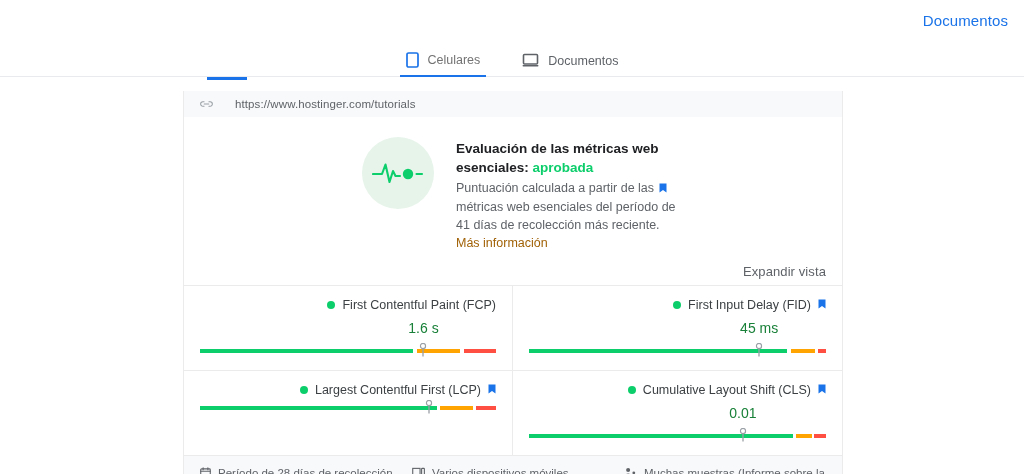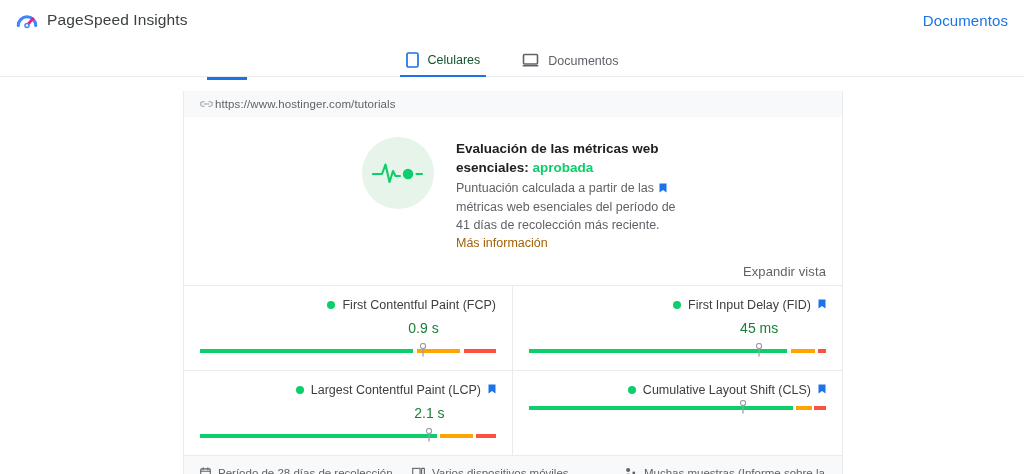--- a/index.html
+++ b/index.html
@@ -61,21 +61,21 @@
   .tab {
     display: flex;
     align-items: center;
     gap: 9px;
     padding: 0 6px 8px 6px;
     font-size: 12.5px;
     color: #5f6368;
     cursor: pointer;
     position: relative;
   }
-  .tab.active { color: #14532d; }
+  .tab.active { color: #737373; }
   .tab.active::after {
     content: "";
     position: absolute;
     left: 0; right: 0; bottom: -1px;
     height: 2px;
     background: #1a73e8;
   }
   .tab svg { display: block; }
 
   
@@ -102,21 +102,21 @@
     top: -14px;
     width: 40px;
     height: 3px;
     background: #1a73e8;
   }
 
   
   .url-strip {
     display: flex;
     align-items: flex-end;
-    gap: 2px;
+    gap: 22px;
     background: #f8f9fa;
     padding: 7px 16px;
     font-size: 11.5px;
     color: #5f6368;
   }
   .url-strip .link-icon { color: #9aa0a6; display: block; }
   .url-text { letter-spacing: .1px; }
 
   
   .assessment {
@@ -264,31 +264,20 @@
   .meta-item svg { flex: 0 0 auto; margin-top: 1px; color: #5f6368; }
   .meta-item .meta-link {
     color: #5f6368;
     text-decoration: underline;
   }
 </style>
 </head>
 <body>
 
 <div class="topbar">
-  <div class="brand">
-    <span>
-      <svg class="brand-logo" viewBox="0 0 24 24">
-        <path d="M2.5 18 A9.5 9.5 0 0 1 21.5 18" fill="none" stroke="#4285f4" stroke-width="3.4" stroke-linecap="round"></path>
-        <path d="M12 18 L18.4 10.6" stroke="#e91e8c" stroke-width="3" stroke-linecap="round"></path>
-        <circle cx="12" cy="18" r="3" fill="#4285f4"></circle>
-        <circle cx="12" cy="18" r="1.3" fill="#ffffff"></circle>
-      </svg>
-    </span>
-    <span class="brand-title">PageSpeed Insights</span>
-  </div>
   <div class="topbar-spacer"></div>
   <a class="docs-link" href="#">Documentos</a>
 </div>
 
 <div class="tabsbar">
   <div class="tab active">
     <span>
       <svg width="13" height="16" viewBox="0 0 13 16">
         <rect x="1" y="1" width="11" height="14" rx="1.6" fill="none" stroke="#1a73e8" stroke-width="1.7"></rect>
       </svg>
@@ -345,21 +334,21 @@
     </div>
 
     <div class="metrics">
 
       <div class="metric col-left">
         <div class="metric-head">
           <span class="metric-dot"></span>
           <span>First Contentful Paint (FCP)</span>
         </div>
         <div class="metric-value-wrap">
-          <span class="metric-value-abs" style="left:75.5%">0.9 s</span>
+          <span class="metric-value-abs" style="left:75.5%">1.6 s</span>
         </div>
         <div class="bar-wrap">
           <div class="bar">
             <div class="seg-good" style="width:72%"></div>
             <div class="seg-gap" style="width:1.2%"></div>
             <div class="seg-avg" style="width:14.8%"></div>
             <div class="seg-gap" style="width:1.2%"></div>
             <div class="seg-poor" style="width:10.8%"></div>
           </div>
           <span class="pin" style="left:75.5%">
@@ -395,27 +384,24 @@
                 <circle cx="3.5" cy="3" r="2.6" fill="none" stroke="#9aa0a6" stroke-width="1.2"></circle>
                 <path d="M3.5 5.4V13.5" stroke="#9aa0a6" stroke-width="1.3"></path>
               </svg>
           </span>
         </div>
       </div>
 
       <div class="metric col-left">
         <div class="metric-head">
           <span class="metric-dot"></span>
-          <span>Largest Contentful Paint (LCP)</span>
+          <span>Largest Contentful First (LCP)</span>
           <span><svg width="8" height="10" viewBox="0 0 8 10">
                 <path d="M0.5 0.5h7v9l-3.5-2.6L0.5 9.5z" fill="#1a73e8"></path>
               </svg></span>
-        </div>
-        <div class="metric-value-wrap">
-          <span class="metric-value-abs" style="left:77.5%">2.1 s</span>
         </div>
         <div class="bar-wrap">
           <div class="bar">
             <div class="seg-good" style="width:80%"></div>
             <div class="seg-gap" style="width:1.2%"></div>
             <div class="seg-avg" style="width:11%"></div>
             <div class="seg-gap" style="width:1.2%"></div>
             <div class="seg-poor" style="width:6.6%"></div>
           </div>
           <span class="pin" style="left:77.5%">
@@ -427,20 +413,23 @@
         </div>
       </div>
 
       <div class="metric">
         <div class="metric-head">
           <span class="metric-dot"></span>
           <span>Cumulative Layout Shift (CLS)</span>
           <span><svg width="8" height="10" viewBox="0 0 8 10">
                 <path d="M0.5 0.5h7v9l-3.5-2.6L0.5 9.5z" fill="#1a73e8"></path>
               </svg></span>
+        </div>
+        <div class="metric-value-wrap">
+          <span class="metric-value-abs" style="left:72%">0.01</span>
         </div>
         <div class="bar-wrap">
           <div class="bar">
             <div class="seg-good" style="width:89%"></div>
             <div class="seg-gap" style="width:0.8%"></div>
             <div class="seg-avg" style="width:5.4%"></div>
             <div class="seg-gap" style="width:0.8%"></div>
             <div class="seg-poor" style="width:4%"></div>
           </div>
           <span class="pin" style="left:72%">

